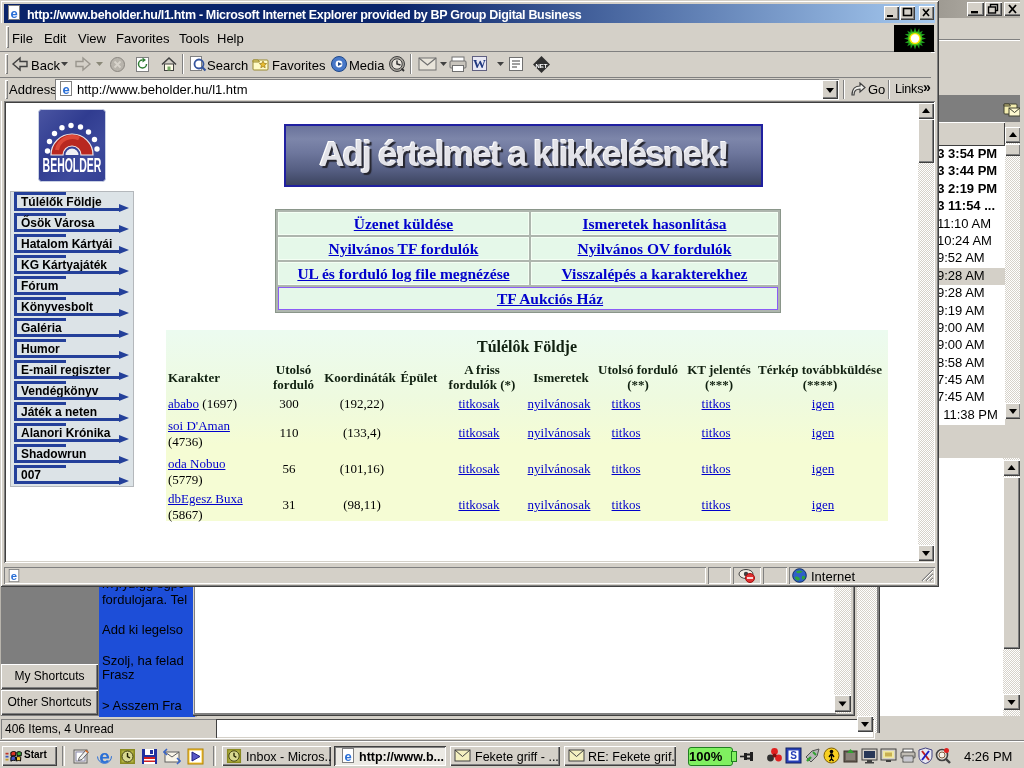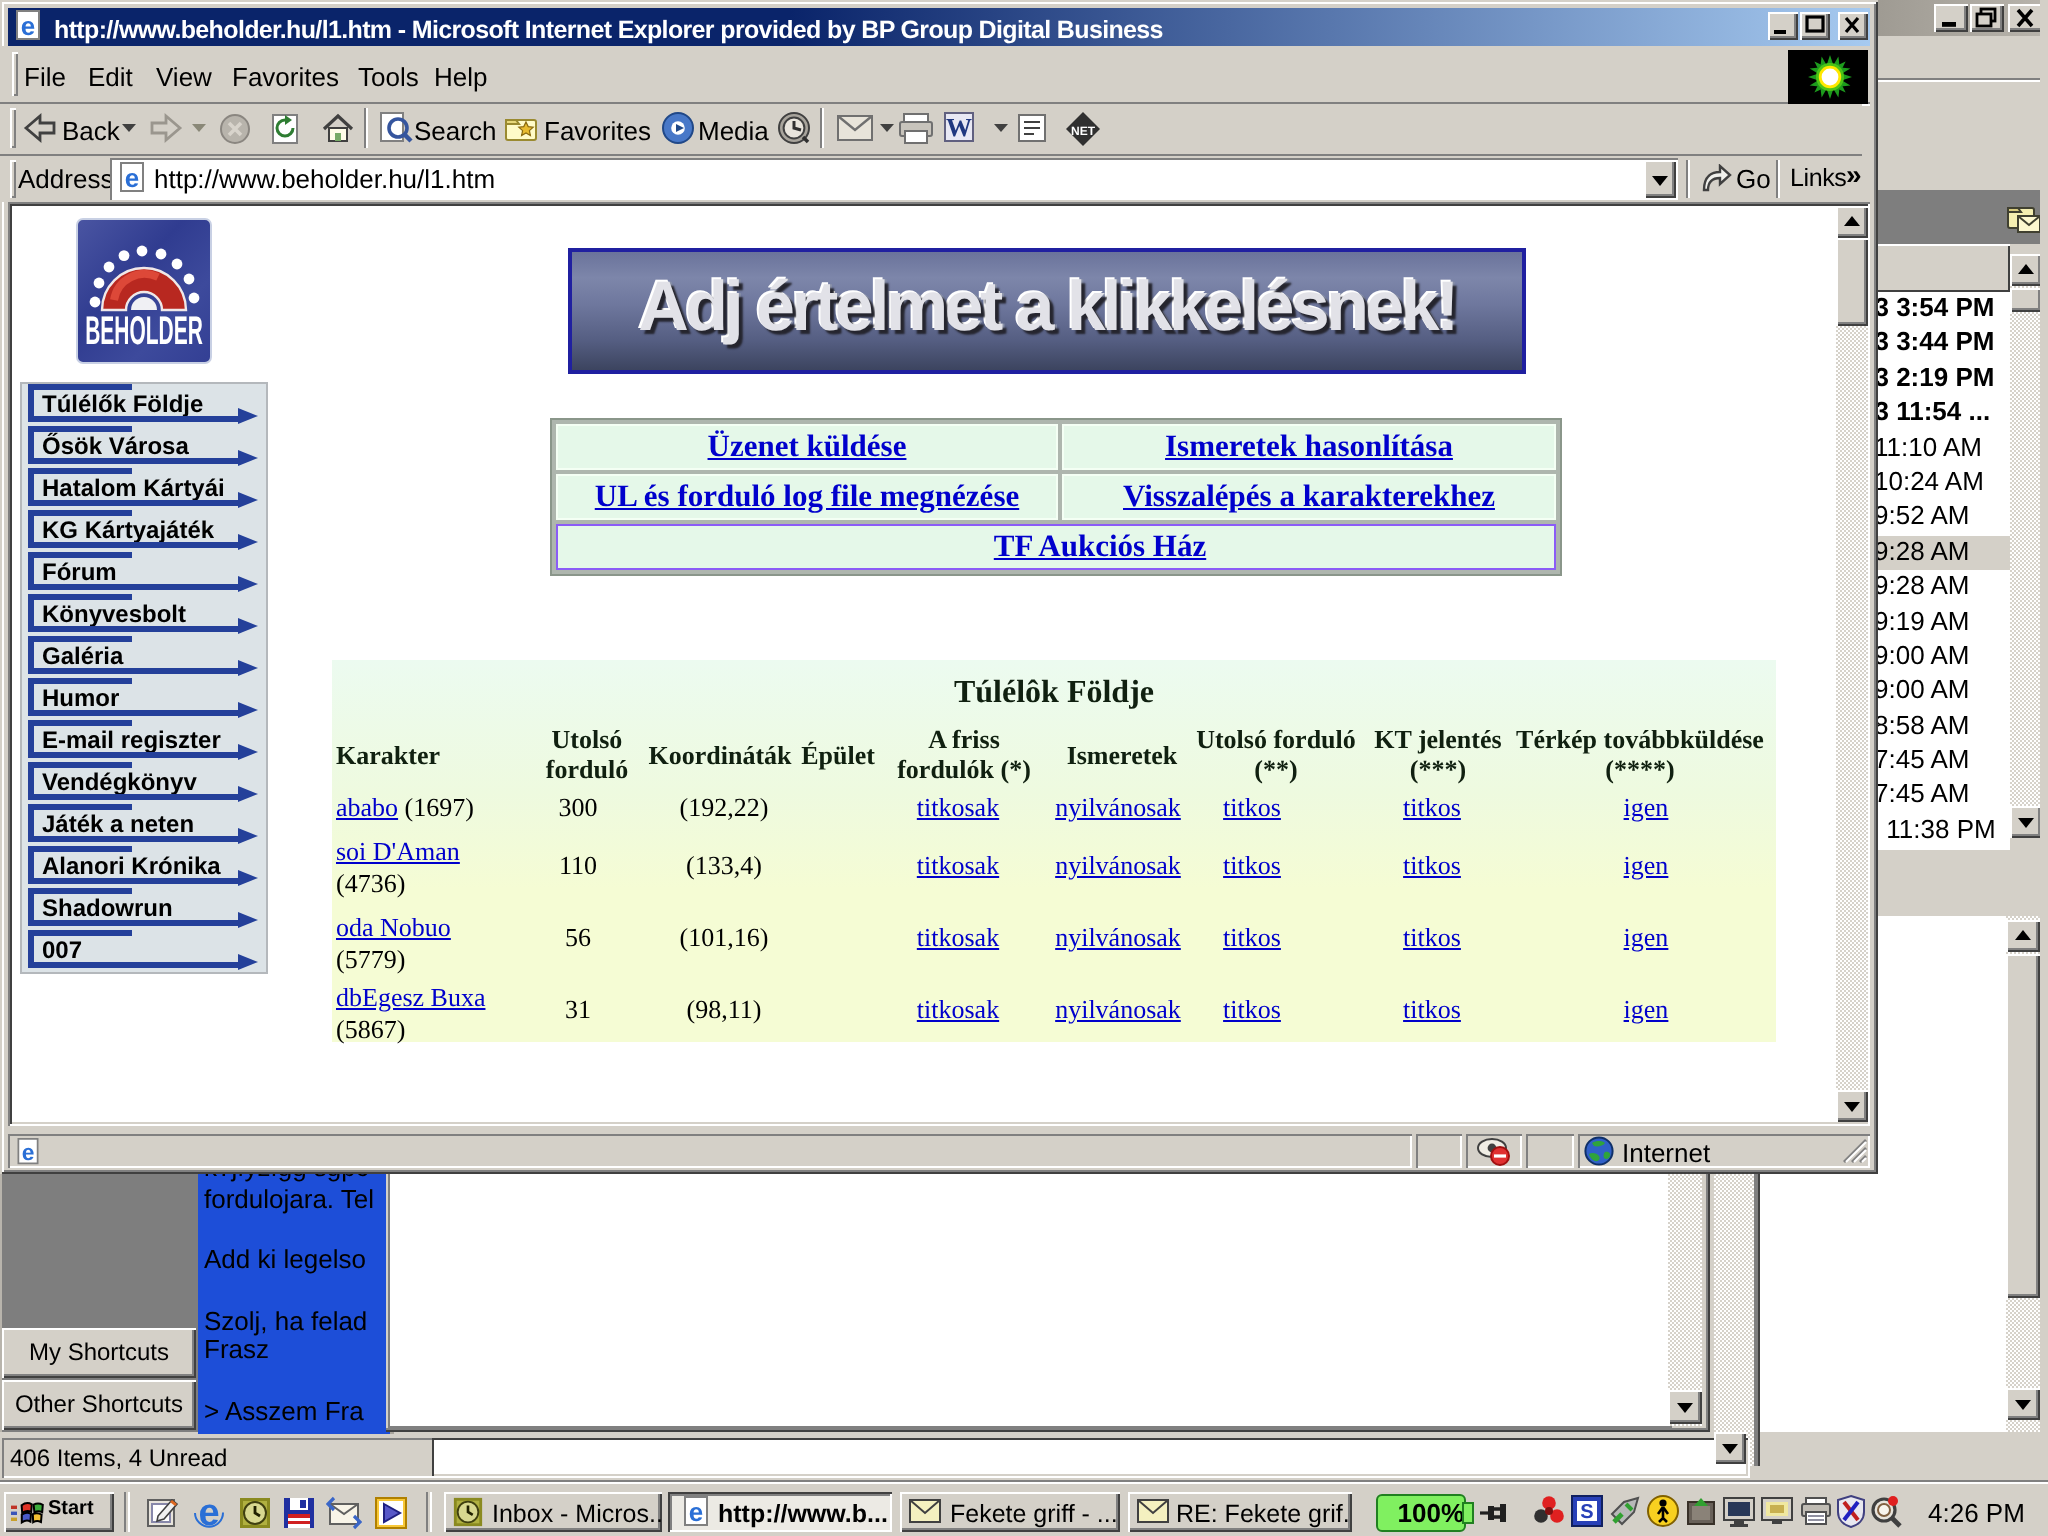--- a/index.html
+++ b/index.html
@@ -213,21 +213,21 @@
     <div class="abs" style="left:25px;top:4px;font-size:12.5px;">Fekete griff - ...</div>
   </div>
   <div class="btn abs" style="left:564px;top:4px;width:112px;height:20px;white-space:nowrap;overflow:hidden;">
     <svg class="abs" style="left:4px;top:3px" width="17" height="13">
         <rect x="1" y="1" width="15" height="11" fill="#f4f0c0" stroke="#404040"></rect>
         <path d="M1 1 L8.5 7.5 L16 1" fill="none" stroke="#404040"></path>
       </svg>
     <div class="abs" style="left:24px;top:4px;font-size:12.5px;">RE: Fekete grif...</div>
   </div>
   
-  <div class="abs" style="left:688px;top:5px;width:43px;height:17px;background:#80f060;border:1px solid #208020;border-radius:3px;text-align:right;font-weight:bold;font-size:13px;line-height:17px;">100%</div>
+  <div class="abs" style="left:688px;top:5px;width:43px;height:17px;background:#80f060;border:1px solid #208020;border-radius:3px;text-align:left;font-weight:bold;font-size:13px;line-height:17px;">100%</div>
   <div class="abs" style="left:731px;top:9px;width:4px;height:9px;background:#80f060;border:1px solid #208020;"></div>
   
   <svg class="abs" style="left:739px;top:7px" width="18" height="15" viewBox="0 0 18 15">
       <path d="M1 7.5 L5 7.5" stroke="#202020" stroke-width="1.6"></path>
       <path d="M5 4 L5 11 L8 11 L8 4 Z" fill="#202020"></path>
       <path d="M8 5.5 L12 5.5 M8 9.5 L12 9.5" stroke="#202020" stroke-width="1.8"></path>
       <rect x="11" y="3" width="3" height="9" fill="#202020"></rect>
     </svg>
   
   <g></g>
@@ -602,20 +602,24 @@
 
      <div class="abs" style="left:278px;top:21px;width:475px;height:59px;border:2px solid #2020a0;background:linear-gradient(to bottom,#6a739b 0%,#7d86aa 22%,#6e779d 45%,#555e82 75%,#3c445f 100%);">
        <div style="text-align:center;font-size:35px;font-weight:bold;letter-spacing:-1.8px;margin-top:8px;color:#e2e2e8;text-shadow:2px 2px 1px #25252e, -1px -1px 0 #ffffff, 1px 0 0 #8890a8;font-family:'Liberation Sans';">Adj értelmet a klikkelésnek!</div>
      </div>
 
      <table style="position:absolute;left:269px;top:106px;width:506px;border-collapse:separate;border-spacing:2px;background:#aeb6ae;border:1px solid #8a968a;font-family:'Liberation Serif',serif;" cellpadding="0">
        <tbody>
             <tr>
         <td style="width:249px;height:21px;background:#e5f8e9;border:1px solid #f4fff4;text-align:center;"><a class="biglink">Üzenet küldése</a></td>
         <td style="background:#e5f8e9;border:1px solid #f4fff4;text-align:center;"><a class="biglink">Ismeretek hasonlítása</a></td>
+       </tr>
+       <tr>
+        <td style="height:21px;background:#e5f8e9;border:1px solid #f4fff4;text-align:center;"><a class="biglink">Nyilvános TF fordulók</a></td>
+        <td style="background:#e5f8e9;border:1px solid #f4fff4;text-align:center;"><a class="biglink">Nyilvános OV fordulók</a></td>
        </tr>
        <tr>
         <td style="height:21px;background:#e5f8e9;border:1px solid #f4fff4;text-align:center;"><a class="biglink">UL és forduló log file megnézése</a></td>
         <td style="background:#e5f8e9;border:1px solid #f4fff4;text-align:center;"><a class="biglink">Visszalépés a karakterekhez</a></td>
        </tr>
        <tr>
         <td colspan="2" style="height:21px;background:#e5f8e9;border:1px solid #8b5cf6;text-align:center;padding-left:44px;"><a class="biglink">TF Aukciós Ház</a></td>
        </tr>
      </tbody>
         </table>

